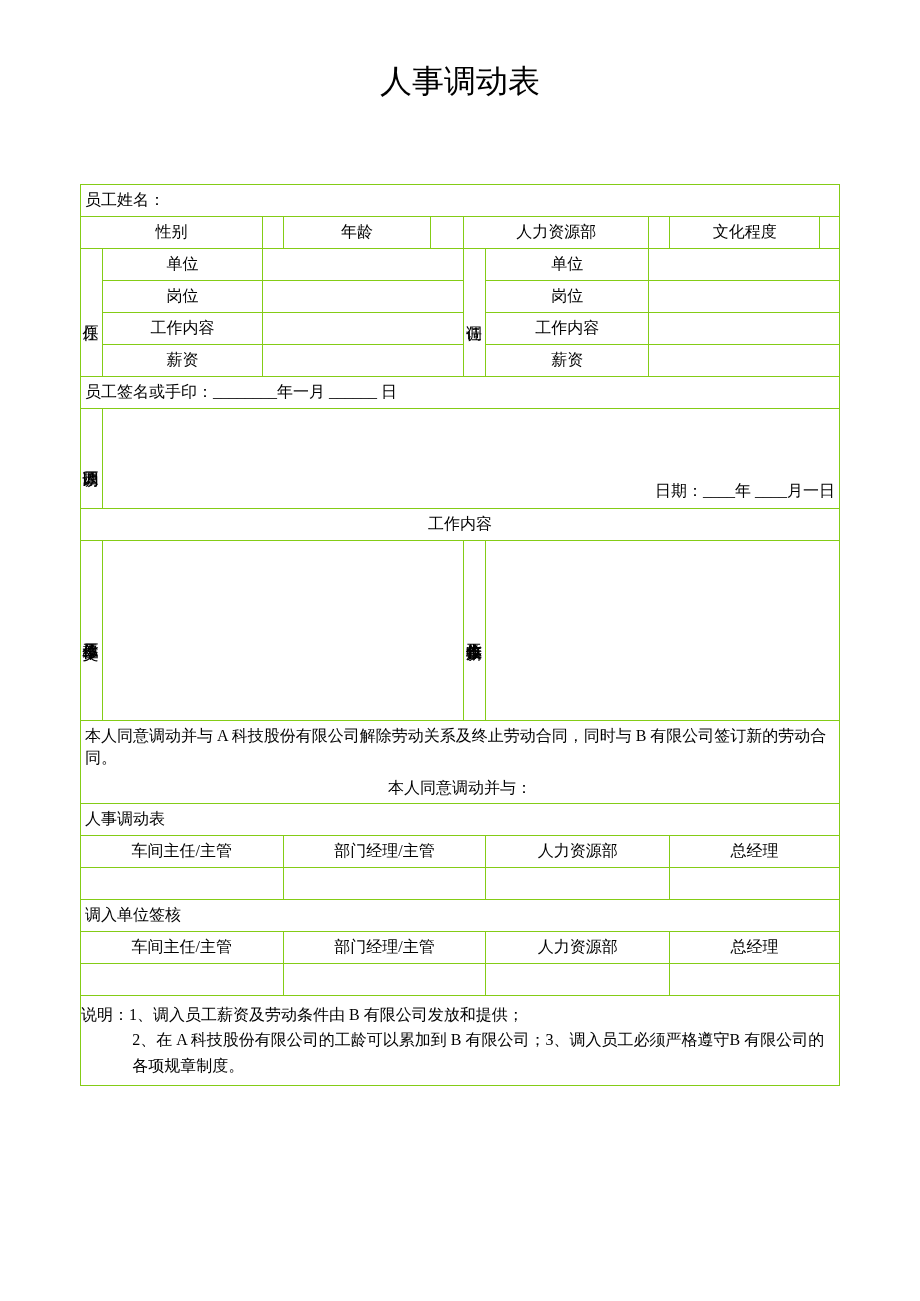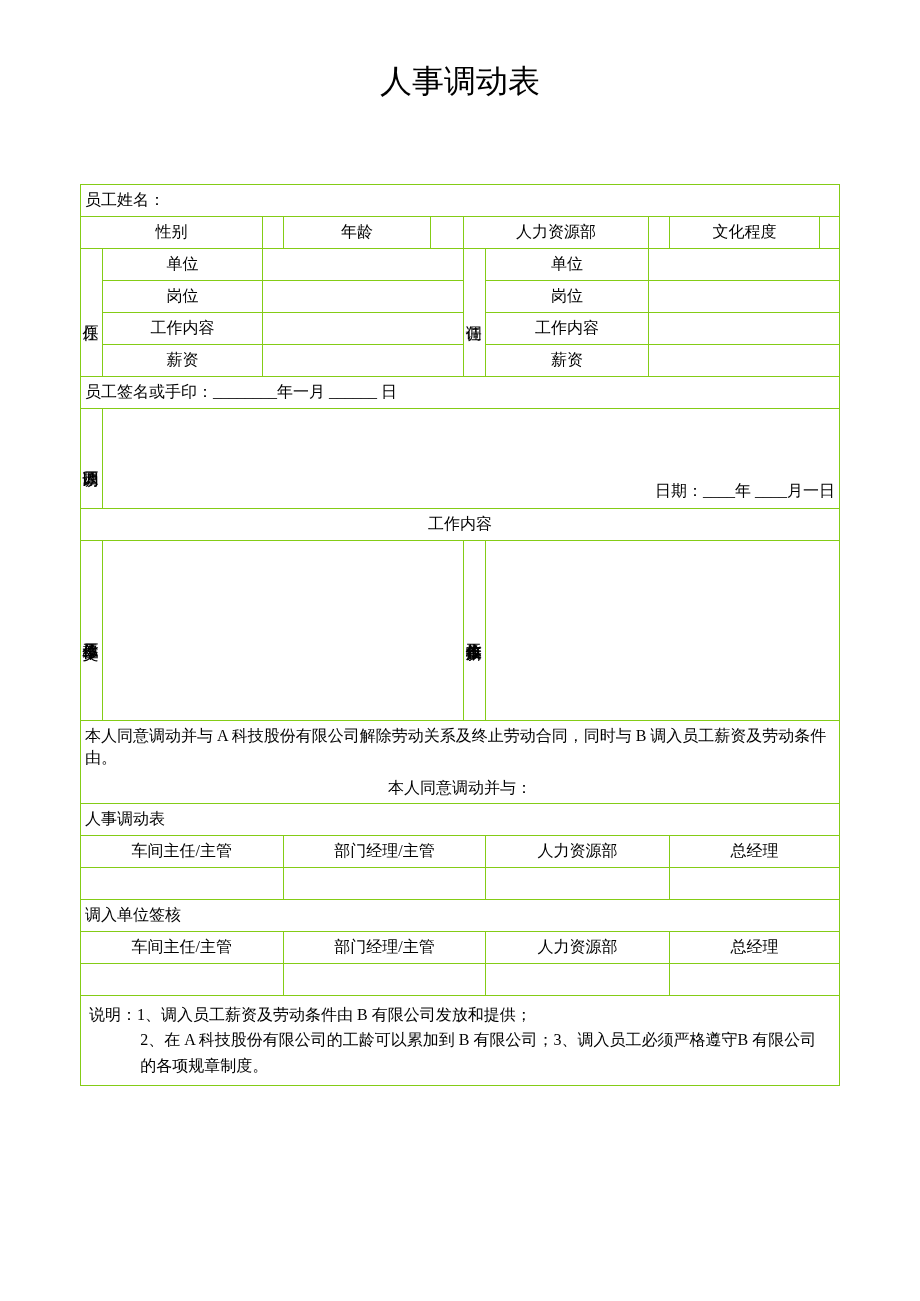--- a/index.html
+++ b/index.html
@@ -70,21 +70,21 @@
     .sig-text {
       text-align: left;
       margin-bottom: 8px;
       line-height: 1.4;
     }
     .sig-label {
       text-align: center;
     }
     .notes {
       vertical-align: top;
-      padding: 6px 8px;
+      padding: 6px 0;
       line-height: 1.6;
     }
     .notes-indent {
       padding-left: 3.2em;
     }
   </style>
 </head>
 <body>
 
 <h1 class="title">人事调动表</h1>
@@ -161,21 +161,21 @@
     </td>
     <td colspan="6"></td>
     <td class="vcell tall">
       <div class="vtext">新单位工作接收</div>
     </td>
     <td colspan="8"></td>
   </tr>
 
   <tr>
     <td colspan="16" class="sig-cell">
-      <div class="sig-text">本人同意调动并与 A 科技股份有限公司解除劳动关系及终止劳动合同，同时与 B 调入员工薪资及劳动条件由。</div>
+      <div class="sig-text">本人同意调动并与 A 科技股份有限公司解除劳动关系及终止劳动合同，同时与 B 有限公司签订新的劳动合同。</div>
       <div class="sig-label">本人同意调动并与：</div>
     </td>
   </tr>
 
   <tr>
     <td colspan="16" class="left">人事调动表</td>
   </tr>
   <tr>
     <td colspan="4" class="center">车间主任/主管</td>
     <td colspan="4" class="center">部门经理/主管</td>

